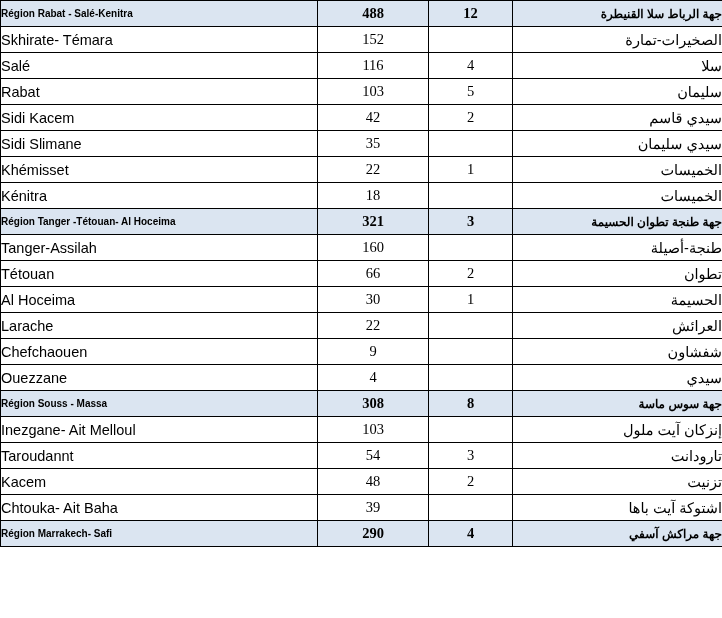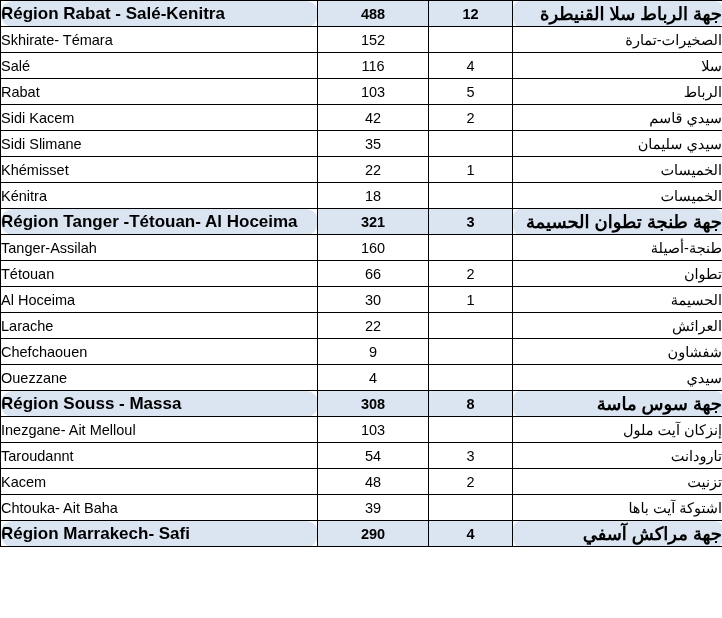--- a/index.html
+++ b/index.html
@@ -33,33 +33,34 @@
     box-sizing: border-box;
     overflow: hidden;
     white-space: nowrap;
   }
   .cell-fr {
     text-align: left;
     padding-left: 6px;
   }
   .cell-n {
     text-align: center;
+    font-family: Liberation Serif, serif;
   }
   .cell-ar {
     text-align: right;
     padding-right: 7px;
     direction: rtl;
     font-size: 14px;
   }
   tr.region td {
     background: #dbe5f1;
     font-weight: bold;
   }
-  tr.region td.cell-fr { font-size: 17px; border-radius: 12px; }
-  tr.region td.cell-ar { font-size: 18px; border-radius: 8px; }
+  tr.region td.cell-fr { font-size: 10px; }
+  tr.region td.cell-ar { font-size: 12px; }
   tr.city td {
     background: #ffffff;
     font-weight: normal;
   }
   
   tr.region td {
     border-top: 1.6px solid #000;
     border-bottom: 1.6px solid #000;
   }
 </style>
@@ -89,21 +90,21 @@
       <tr class="city">
         <td class="cell-fr">Salé</td>
         <td class="cell-n">116</td>
         <td class="cell-n">4</td>
         <td class="cell-ar">سلا</td>
       </tr>
       <tr class="city">
         <td class="cell-fr">Rabat</td>
         <td class="cell-n">103</td>
         <td class="cell-n">5</td>
-        <td class="cell-ar">الرباط</td>
+        <td class="cell-ar">سليمان</td>
       </tr>
       <tr class="city">
         <td class="cell-fr">Sidi Kacem</td>
         <td class="cell-n">42</td>
         <td class="cell-n">2</td>
         <td class="cell-ar">سيدي قاسم</td>
       </tr>
       <tr class="city">
         <td class="cell-fr">Sidi Slimane</td>
         <td class="cell-n">35</td>

